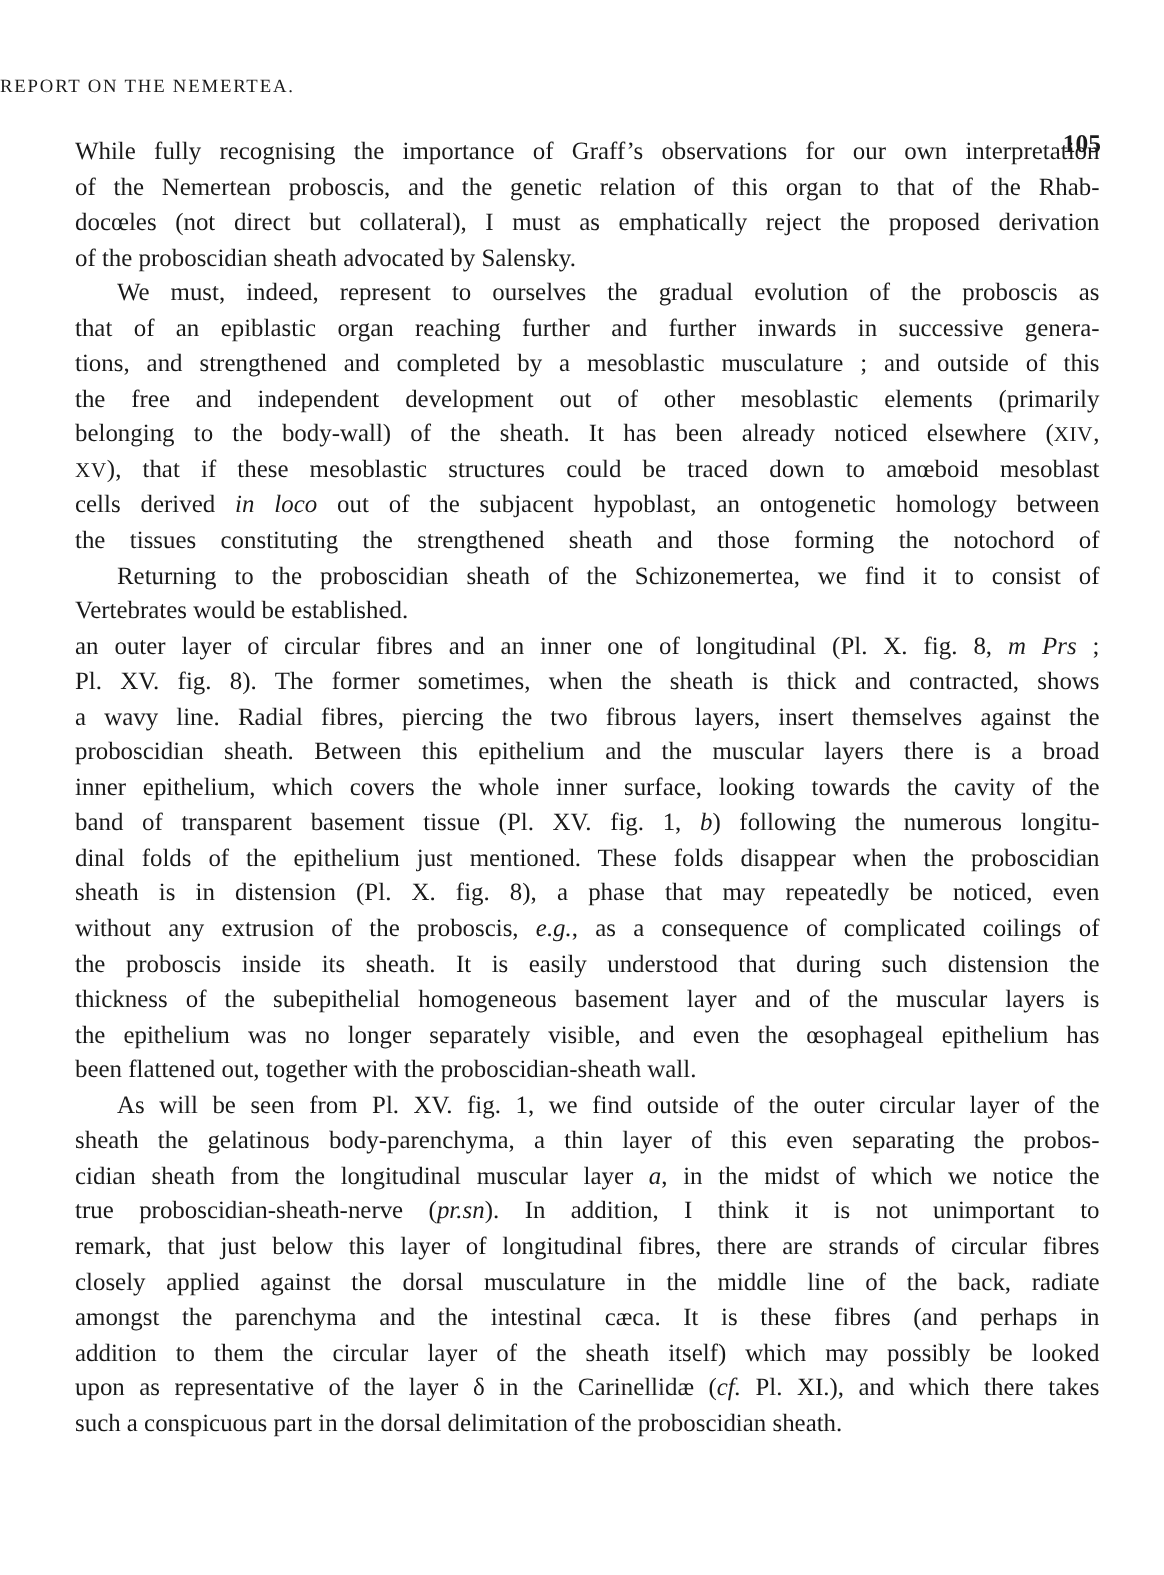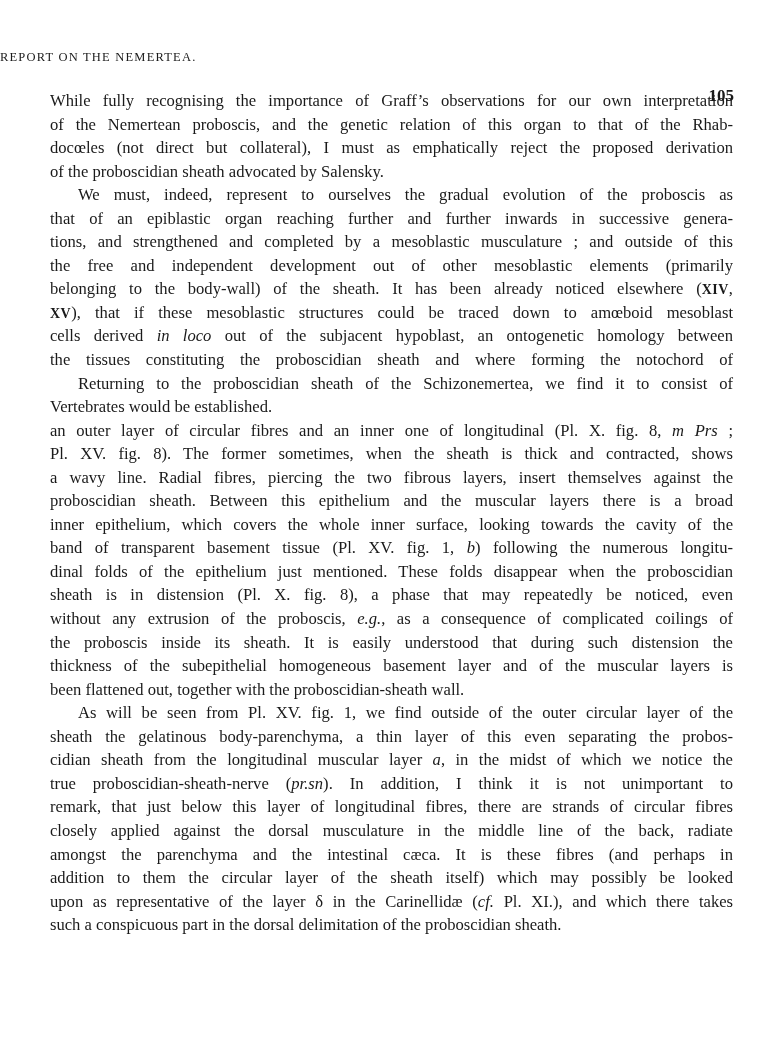--- a/index.html
+++ b/index.html
@@ -4,21 +4,21 @@
 <style>
   html, body { margin: 0; padding: 0; background: #ffffff; }
   body { width: 776px; height: 1050px; position: relative; overflow: hidden; color: #1a1a1a; font-family: "Liberation Serif", "DejaVu Serif", serif; }
   .header { position: absolute; top: 48px; left: 0; width: 776px; height: 24px; }
   .running-title { position: absolute; left: 0; width: 776px; text-align: left; top: 2px; font-size: 12.5px; letter-spacing: 1.2px; }
   .page-number { position: absolute; right: 42px; top: 0; font-size: 17px; font-weight: bold; margin-top: 38px; }
   .body { position: absolute; left: 50px; top: 89px; width: 683px; }
   .line { display: block; height: 23.55px; line-height: 23.55px; font-size: 16.6px; white-space: nowrap; text-align: justify; text-align-last: justify; }
   .line.last { text-align-last: left; }
   .line.indent { padding-left: 28px; }
-  .roman-bold { font-weight: bold; font-size: 14px; letter-spacing: 0.5px; margin-top: 28px; }
+  .roman-bold { font-weight: normal; font-size: 14px; letter-spacing: 0.5px; margin-top: 28px; }
 </style>
 </head>
 <body>
 
 <div class="header">
   <span class="running-title">REPORT ON THE NEMERTEA.</span>
   <span class="page-number">105</span>
 </div>
 
 <div class="body" id="body-text">
@@ -26,34 +26,35 @@
     <span class="line">of the Nemertean proboscis, and the genetic relation of this organ to that of the Rhab-</span>
     <span class="line">docœles (not direct but collateral), I must as emphatically reject the proposed derivation</span>
     <span class="line last">of the proboscidian sheath advocated by Salensky.</span>
     <span class="line indent">We must, indeed, represent to ourselves the gradual evolution of the proboscis as</span>
     <span class="line">that of an epiblastic organ reaching further and further inwards in successive genera-</span>
     <span class="line">tions, and strengthened and completed by a mesoblastic musculature ; and outside of this</span>
     <span class="line">the free and independent development out of other mesoblastic elements (primarily</span>
     <span class="line">belonging to the body-wall) of the sheath. It has been already noticed elsewhere (<b class="roman-bold">XIV</b>,</span>
     <span class="line"><b class="roman-bold">XV</b>), that if these mesoblastic structures could be traced down to amœboid mesoblast</span>
     <span class="line">cells derived <i>in loco</i> out of the subjacent hypoblast, an ontogenetic homology between</span>
-    <span class="line">the tissues constituting the proboscidian sheath and where forming the notochord of</span>
+    <span class="line">the tissues constituting the strengthened sheath and those forming the notochord of</span>
     <span class="line indent">Returning to the proboscidian sheath of the Schizonemertea, we find it to consist of</span>
     <span class="line last">Vertebrates would be established.</span>
     <span class="line">an outer layer of circular fibres and an inner one of longitudinal (Pl. X. fig. 8, <i>m Prs</i> ;</span>
     <span class="line">Pl. XV. fig. 8). The former sometimes, when the sheath is thick and contracted, shows</span>
     <span class="line">a wavy line. Radial fibres, piercing the two fibrous layers, insert themselves against the</span>
     <span class="line">proboscidian sheath. Between this epithelium and the muscular layers there is a broad</span>
     <span class="line">inner epithelium, which covers the whole inner surface, looking towards the cavity of the</span>
     <span class="line">band of transparent basement tissue (Pl. XV. fig. 1, <i>b</i>) following the numerous longitu-</span>
     <span class="line">dinal folds of the epithelium just mentioned. These folds disappear when the proboscidian</span>
     <span class="line">sheath is in distension (Pl. X. fig. 8), a phase that may repeatedly be noticed, even</span>
     <span class="line">without any extrusion of the proboscis, <i>e.g.</i>, as a consequence of complicated coilings of</span>
     <span class="line">the proboscis inside its sheath. It is easily understood that during such distension the</span>
     <span class="line">thickness of the subepithelial homogeneous basement layer and of the muscular layers is</span>
+    <span class="line">the epithelium was no longer separately visible, and even the œsophageal epithelium has</span>
     <span class="line last">been flattened out, together with the proboscidian-sheath wall.</span>
     <span class="line indent">As will be seen from Pl. XV. fig. 1, we find outside of the outer circular layer of the</span>
     <span class="line">sheath the gelatinous body-parenchyma, a thin layer of this even separating the probos-</span>
     <span class="line">cidian sheath from the longitudinal muscular layer <i>a</i>, in the midst of which we notice the</span>
     <span class="line">true proboscidian-sheath-nerve (<i>pr.sn</i>). In addition, I think it is not unimportant to</span>
     <span class="line">remark, that just below this layer of longitudinal fibres, there are strands of circular fibres</span>
     <span class="line">closely applied against the dorsal musculature in the middle line of the back, radiate</span>
     <span class="line">amongst the parenchyma and the intestinal cæca. It is these fibres (and perhaps in</span>
     <span class="line">addition to them the circular layer of the sheath itself) which may possibly be looked</span>
     <span class="line">upon as representative of the layer δ in the Carinellidæ (<i>cf.</i> Pl. XI.), and which there takes</span>

